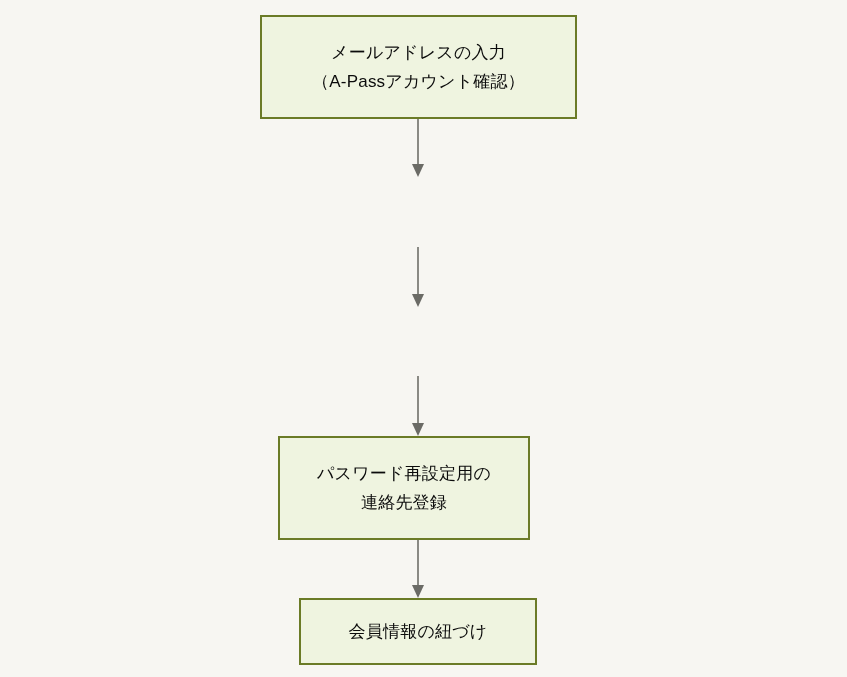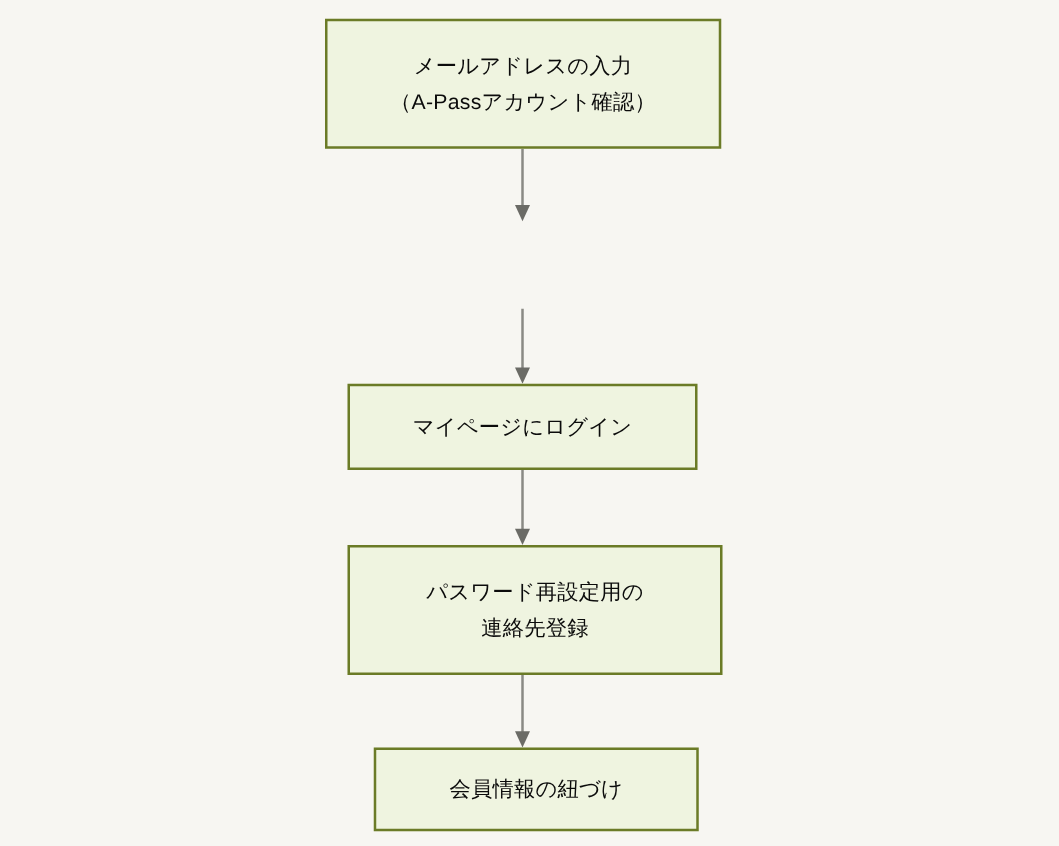--- a/index.html
+++ b/index.html
@@ -37,22 +37,22 @@
     color: #0b0b0b;
     letter-spacing: 0.2px;
     white-space: pre-line;
     font-weight: 400;
   }
 
   
   .node-1 { left: 260px; top: 15px;  width: 317px; height: 104px; }
   .node-2 { left: 260px; top: 177px; width: 317px; height: 70px;  }
   .node-3 { left: 278px; top: 307px; width: 280px; height: 69px;  }
-  .node-4 { left: 278px; top: 436px; width: 300px; height: 104px; }
-  .node-5 { left: 299px; top: 598px; width: 260px; height: 67px;  }
+  .node-4 { left: 278px; top: 436px; width: 252px; height: 104px; }
+  .node-5 { left: 299px; top: 598px; width: 238px; height: 67px;  }
 
   .edge {
     position: absolute;
     left: 0;
     top: 0;
     width: 847px;
     height: 677px;
     pointer-events: none;
     overflow: visible;
   }
@@ -92,23 +92,20 @@
       <polygon class="edge-head" points="418,598 412,585 424,585"></polygon>
     </g>
   </svg>
 
   <div class="node node-1">
     <span class="node-label">メールアドレスの入力
 （A-Passアカウント確認）</span>
   </div>
 
 
-  <div class="node node-3">
-    <span class="node-label">マイページにログイン</span>
-  </div>
 
   <div class="node node-4">
     <span class="node-label">パスワード再設定用の
 連絡先登録</span>
   </div>
 
   <div class="node node-5">
     <span class="node-label">会員情報の紐づけ</span>
   </div>
 

